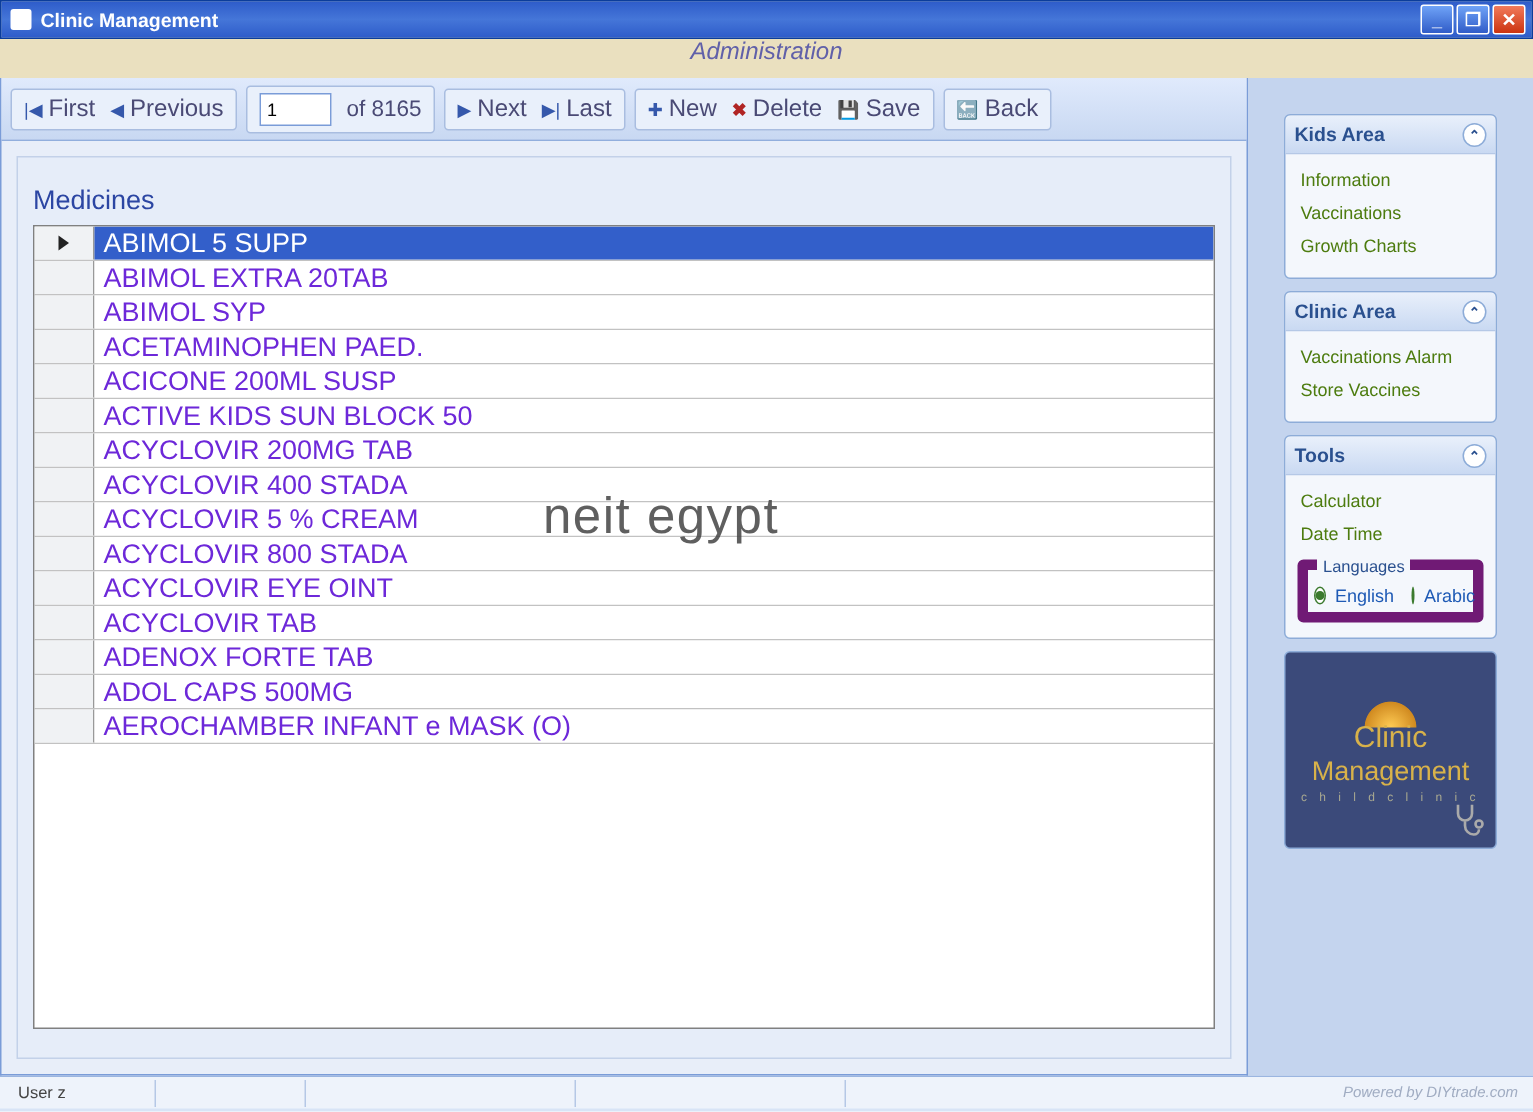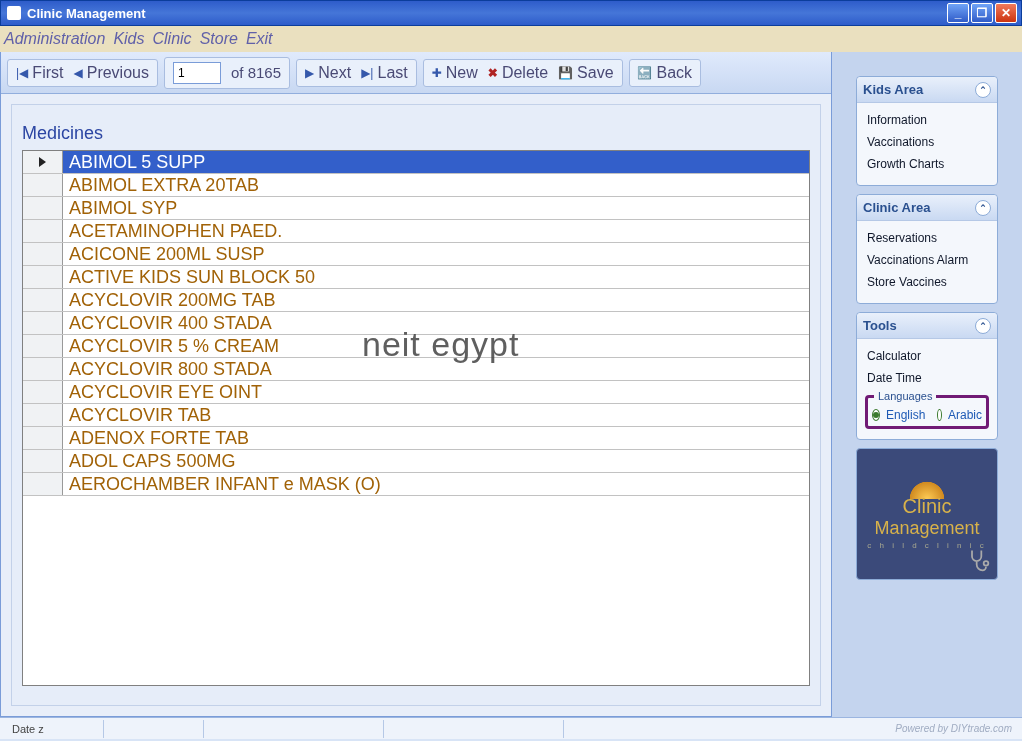--- a/index.html
+++ b/index.html
@@ -6,21 +6,21 @@
 body { width: 1022px; height: 741px; overflow: hidden; background: #d8e4f6; font-size: 13px; }
 
 .titlebar { height: 26px; background: linear-gradient(to bottom, #2e5cca, #4576d8 50%, #2e5cca); color: #fff; display: flex; align-items: center; padding: 0 4px; border: 1px solid #0b3d9b; }
 .titlebar .app-icon { width: 14px; height: 14px; background: #fff; border-radius: 2px; margin: 0 6px 0 2px; display:inline-block; }
 .titlebar .title { font-weight: bold; font-size: 13px; flex: 1; }
 .titlebar .win-buttons { display: flex; gap: 2px; }
 .titlebar .win-btn { width: 22px; height: 20px; border: 1px solid #fff; border-radius: 2px; display:flex; align-items:center; justify-content:center; font-weight:bold; color:#fff; font-size: 12px;}
 .titlebar .minbtn, .titlebar .maxbtn { background: linear-gradient(to bottom,#6fa3f7,#305cc8); }
 .titlebar .closebtn { background: linear-gradient(to bottom,#f17a5b,#cc3410); }
 
-.menubar { height: 26px; background: #EAE0BF; display: flex; align-items: center; padding: 0 4px; color: #6060a9; font-style: italic; font-size: 16px; gap: 8px; font-family: Georgia, 'Times New Roman', serif; }
+.menubar { height: 26px; background: #EAE0BF; display: flex; align-items: center; padding: 0 20px; color: #6060a9; font-style: italic; font-size: 16px; gap: 22px; font-family: Georgia, 'Times New Roman', serif; flex-direction: column; }
 .menubar span { cursor: pointer; }
 
 .workspace { display:flex; height: 665px; }
 
 .left-pane { flex:1; display:flex; flex-direction:column; border:1px solid #7a9cd8; border-top:none; background:#e8eef9; }
 .navbar { height: 42px; background: linear-gradient(to bottom, #e0eafc, #c8d8f2); border-bottom:1px solid #91aedd; display:flex; align-items:center; padding:4px 6px; font-family: Georgia, serif; font-size:16px; color:#4a4a75; }
 .nav-group { display:flex; align-items:center; gap:10px; padding: 2px 8px; border:1px solid transparent; }
 .nav-group.bordered { border:1px solid #a9bde0; border-radius:3px; background:#e9f0fb; padding:4px 8px; }
 .nav-sep { width:6px; }
 .nav-btn { display:flex; align-items:center; gap:4px; cursor:pointer; }
@@ -30,34 +30,34 @@
 
 .content { flex:1; margin:10px; border:1px solid #c3d1e9; background:#e6edf9; position:relative; padding:18px 6px 6px 6px; overflow:hidden; }
 .section-title { color:#2c46a3; font-size:18px; margin-left:4px; margin-bottom:2px; }
 .grid-wrap { margin:6px 4px 8px 4px; border:1px solid #808080; background:#fff; height: 536px; position:relative; }
 .grid-header { display:flex; height:36px; }
 .grid-corner { width:40px; background:#f0f2f4; border-right:1px solid #999; border-bottom:3px solid #f0b000; }
 .grid-colhead { flex:1; background:#f5f6f7; border-bottom:3px solid #f0b000; display:flex; align-items:center; padding-left:6px; font-size:18px; color:#222; }
 .grid-body { position:relative; overflow-y:auto; overflow-x:hidden; height: 498px; }
 .grid-row { display:flex; height:23px; border-bottom:1px solid #c2c2c2; }
 .grid-row .rowhead { width:40px; background:#f0f2f4; border-right:1px solid #999; display:flex; align-items:center; justify-content:center; }
-.grid-row .cell { flex:1; display:flex; align-items:center; padding-left:6px; font-size:18px; color:#a16207; background:#fff; }
+.grid-row .cell { flex:1; display:flex; align-items:center; padding-left:6px; font-size:18px; color:#6d28d9; background:#fff; }
 .grid-row.selected .cell { background:#335fca; color:#fff; }
 .grid-row .rowhead .pointer { width:0; height:0; border-top:5px solid transparent; border-bottom:5px solid transparent; border-left:7px solid #222; }
 .grid-scroll { width:20px; background:#e5e9f2; }
 
 .watermark { position:absolute; top:220px; left:350px; font-size:34px; color:#444; font-family: Arial, sans-serif; pointer-events:none; opacity:0.85; letter-spacing:1px;}
 
 .side-pane { width:190px; padding:24px; background:#c4d4ee; display:flex; flex-direction:column; gap:8px; }
 .panel { background:#f4f7fc; border:1px solid #8dacd8; border-radius:4px; }
 .panel-head { height:26px; background: linear-gradient(to bottom, #e9f0fb, #c9d9f2); border-bottom:1px solid #b5c8e6; display:flex; align-items:center; justify-content:space-between; padding:0 6px; font-weight:bold; color:#2a508f; font-size:13px; border-radius:4px 4px 0 0; }
 .panel-head .chev { width:16px; height:16px; border:1px solid #8dacd8; border-radius:50%; background:#fff; display:flex; align-items:center; justify-content:center; font-size:9px; color:#2a508f; }
 .panel-body { padding:6px 8px 10px 8px; font-size:12px; color:#1e5ab5; }
-.panel-body .link { display:block; padding:4px 2px; cursor:pointer; color:#0f172a; }
-.lang-group { border:3px solid #701a75; border-radius:4px; padding:6px 4px 4px 4px; margin-top:6px; position:relative; }
+.panel-body .link { display:block; padding:4px 2px; cursor:pointer; color:#4d7c0f; }
+.lang-group { border:7px solid #701a75; border-radius:4px; padding:6px 4px 4px 4px; margin-top:6px; position:relative; }
 .lang-group .lg-title { position:absolute; top:-8px; left:6px; background:#f4f7fc; padding:0 4px; font-size:11px; color:#2a508f; }
 .radios { display:flex; align-items:center; gap:6px; margin-top:4px; font-size:12px; }
 .radio { width:12px; height:12px; border:1px solid #3b7a2e; border-radius:50%; display:inline-flex; align-items:center; justify-content:center; background:#fff;}
 .radio.checked::after { content:""; width:6px; height:6px; background:#3b7a2e; border-radius:50%; }
 
 .logo-panel { height:132px; background:#3b4a7a; border:1px solid #8dacd8; border-radius:4px; color:#d8b24a; display:flex; flex-direction:column; align-items:center; justify-content:center; font-family: Georgia, serif; position:relative; }
 .logo-panel .sun { width:40px; height:20px; background: radial-gradient(circle at 50% 100%, #ffcc55 0%, #d08a20 60%, transparent 62%); border-radius: 20px 20px 0 0; margin-bottom:-4px; }
 .logo-panel .l1 { font-size:20px; }
 .logo-panel .l2 { font-size:18px; }
 .logo-panel .l3 { font-size:8px; letter-spacing:3px; color:#a8a890; margin-top:2px;}
@@ -230,21 +230,20 @@
           <span class="link">Growth Charts</span>
         </div>
     </div>
 
     <div class="panel">
       <div class="panel-head">
         <span>Clinic Area</span>
         <span class="chev">⌃</span>
       </div>
       <div class="panel-body" id="clinicLinks">
-          <span class="link">Reservations</span>
           <span class="link">Vaccinations Alarm</span>
           <span class="link">Store Vaccines</span>
         </div>
     </div>
 
     <div class="panel">
       <div class="panel-head">
         <span>Tools</span>
         <span class="chev">⌃</span>
       </div>
@@ -273,19 +272,19 @@
       <div class="l3">c h i l d   c l i n i c</div>
       <svg class="steth" viewBox="0 0 24 24">
           <path fill="none" stroke="#aaa" stroke-width="1.5" d="M6 3v5a4 4 0 008 0V3M10 12v3a5 5 0 005 5 3 3 0 003-3"></path>
           <circle cx="18" cy="14" r="2" fill="none" stroke="#aaa" stroke-width="1.5"></circle>
         </svg>
     </div>
   </div>
 </div>
 
 <div class="statusbar">
-  <div class="seg">Date  z</div>
+  <div class="seg">User  z</div>
   <div class="seg"></div>
   <div class="seg" style="min-width:180px"></div>
   <div class="seg" style="min-width:180px"></div>
   <div class="spacer"></div>
   <div class="pwr">Powered by DIYtrade.com</div>
 </div>
 
 </body></html>

